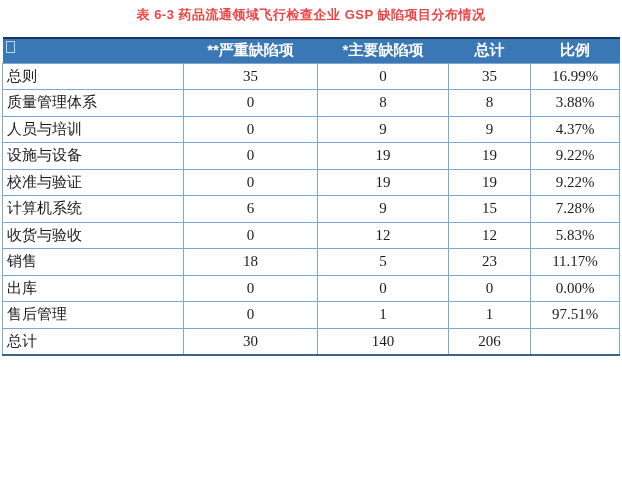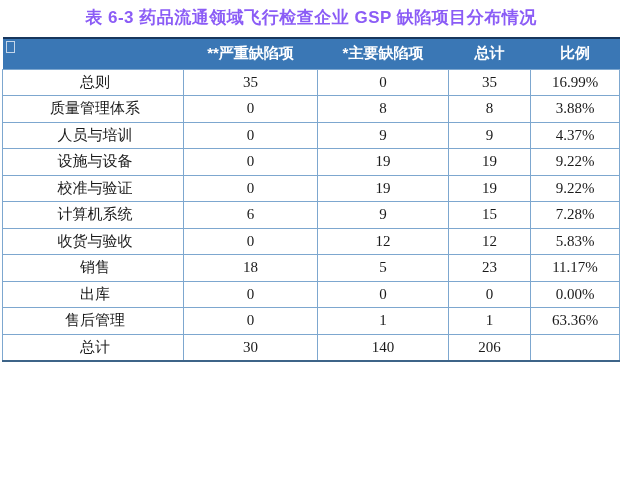--- a/index.html
+++ b/index.html
@@ -10,35 +10,35 @@
     overflow: hidden;
   }
   .page { position: relative; width: 622px; height: 496px; }
 
   .doc-title {
     position: absolute;
     top: 6px; left: 0; width: 622px;
     text-align: center;
     font-family: "Liberation Sans", sans-serif;
     font-weight: bold;
-    font-size: 17px;
-    color: #8b5cf6;
+    font-size: 13px;
+    color: #ef4444;
     letter-spacing: 0.5px;
   }
 
   table.gsp-table {
     position: absolute;
     left: 2px; top: 37px;
     width: 617px;
     border-collapse: collapse;
     table-layout: fixed;
   }
 
   
-  thead tr { height: 31px; }
+  thead tr { height: 25px; }
   thead th {
     background: #3a77b5;
     color: #ffffff;
     font-family: "Liberation Sans", sans-serif;
     font-weight: bold;
     font-size: 15px;
     text-align: center;
     vertical-align: middle;
     border: none;
     border-top: 2px solid #17365d;
@@ -58,21 +58,21 @@
   tbody td {
     border: 1px solid #7da7cf;
     font-size: 15px;
     color: #1a1a1a;
     vertical-align: middle;
     padding: 0;
     overflow: hidden;
     white-space: nowrap;
   }
   tbody td.label {
-    text-align: center;
+    text-align: left;
     padding-left: 4px;
     font-family: "Liberation Serif", serif;
   }
   tbody td.num {
     text-align: center;
     font-family: "Liberation Serif", serif;
   }
   tbody tr.footer-row td { border-bottom: 2px solid #3d6488; }
 </style>
 </head>
@@ -172,21 +172,21 @@
           <td class="num">0</td>
           <td class="num">0</td>
           <td class="num">0</td>
           <td class="num">0.00%</td>
         </tr>
         <tr>
           <td class="label">售后管理</td>
           <td class="num">0</td>
           <td class="num">1</td>
           <td class="num">1</td>
-          <td class="num">63.36%</td>
+          <td class="num">97.51%</td>
         </tr>
         <tr class="footer-row">
           <td class="label">总计</td>
           <td class="num">30</td>
           <td class="num">140</td>
           <td class="num">206</td>
           <td class="num"></td>
         </tr>
       </tbody>
   </table>

